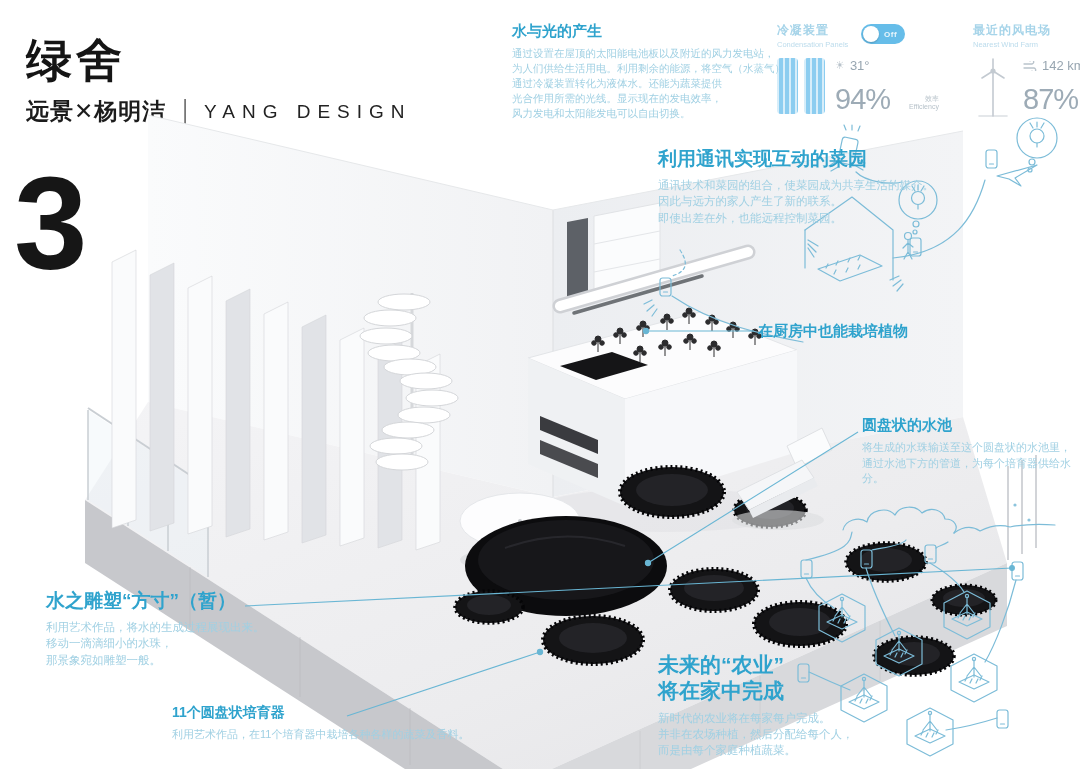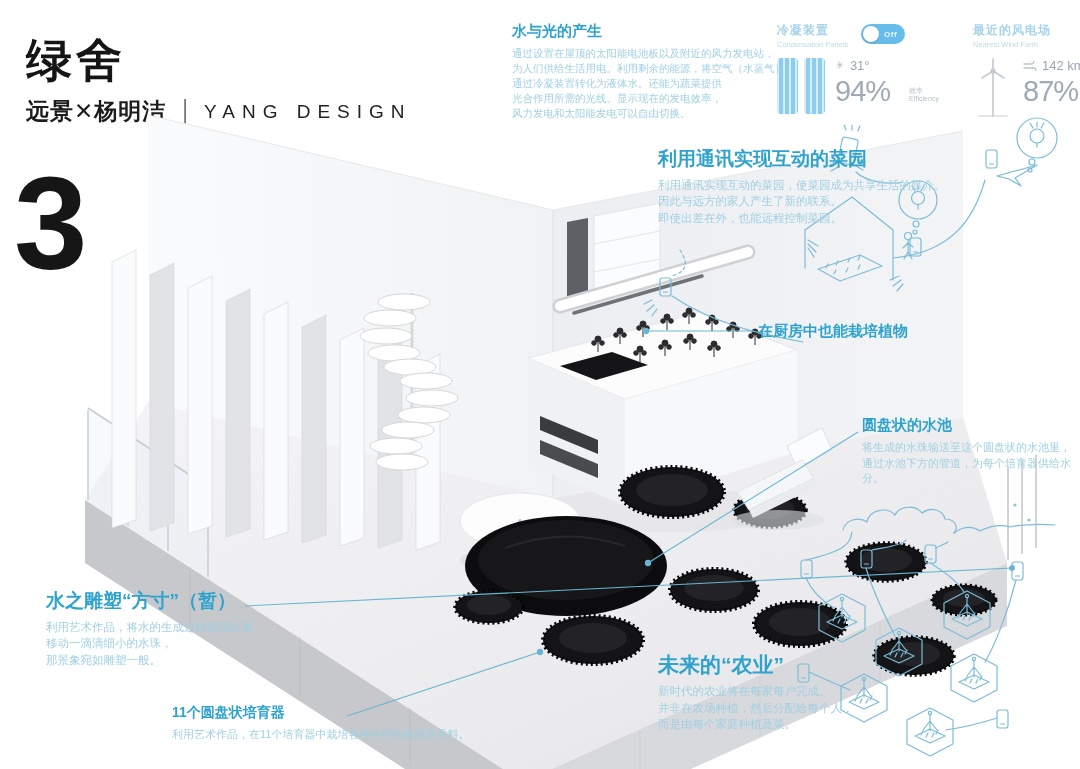--- a/index.html
+++ b/index.html
@@ -29,21 +29,21 @@
           background:#66bde9;display:flex;align-items:center;}
   .knob{width:16px;height:16px;border-radius:50%;background:#ffffff;margin-left:2px;box-shadow:0 1px 2px rgba(0,0,0,.2);}
   .toggle-label{font-size:8px;color:#eaf6fc;margin-left:5px;font-weight:700;letter-spacing:.5px;}
   .w-row{display:flex;align-items:flex-start;margin-top:9px;gap:10px;}
   .panels{display:flex;gap:6px;}
   .panel{width:21px;height:56px;border-radius:4px;background:#8ccdf0;
          background-image:repeating-linear-gradient(90deg,rgba(255,255,255,.65) 0 1.5px,rgba(255,255,255,0) 1.5px 6px);}
   .w-col{display:flex;flex-direction:column;gap:2px;}
   .w-temp{display:flex;align-items:center;gap:5px;font-size:13px;color:#98a6b1;}
   .w-icon{color:#b9c3cb;font-size:11px;}
-  .w-pct-row{display:flex;align-items:flex-end;gap:19px;margin-top:0;}
+  .w-pct-row{display:flex;align-items:flex-end;gap:19px;margin-top:8px;text-align:right;}
   .w-pct{font-size:29px;color:#9dabb6;font-weight:400;letter-spacing:-1px;}
   .w-eff{font-size:7px;color:#b7c2ca;line-height:1.25;padding-bottom:4px;}
   
   svg.scene{left:0;top:0;z-index:1;}
   .lineart{stroke:#7cbcd8;fill:none;stroke-width:1.2;stroke-linecap:round;stroke-linejoin:round;}
 </style>
 </head>
 <body>
 
 <div class="stage">
@@ -416,21 +416,21 @@
         <div>为人们供给生活用电。利用剩余的能源，将空气（水蒸气）</div>
         <div>通过冷凝装置转化为液体水。还能为蔬菜提供</div>
         <div>光合作用所需的光线。显示现在的发电效率，</div>
         <div>风力发电和太阳能发电可以自由切换。</div>
       </div>
   </div>
 
   <div class="abs ann" style="left:658px;top:146px;width:300px;">
     <div class="ann-title t19">利用通讯实现互动的菜园</div>
     <div class="ann-body b115">
-        <div>利用通讯实现互动的菜园，使菜园成为共享生活的媒介。</div>
+        <div>通讯技术和菜园的组合，使菜园成为共享生活的媒介。</div>
         <div>因此与远方的家人产生了新的联系。</div>
         <div>即使出差在外，也能远程控制菜园。</div>
       </div>
   </div>
 
   <div class="abs ann" style="left:758px;top:322px;width:190px;">
     <div class="ann-title t15">在厨房中也能栽培植物</div>
   </div>
 
   <div class="abs ann" style="left:862px;top:416px;width:215px;">
@@ -452,20 +452,21 @@
 
   <div class="abs ann" style="left:172px;top:704px;width:360px;">
     <div class="ann-title t14">11个圆盘状培育器</div>
     <div class="ann-body b11">
         <div>利用艺术作品，在11个培育器中栽培各种各样的蔬菜及香料。</div>
       </div>
   </div>
 
   <div class="abs ann" style="left:658px;top:652px;width:270px;">
     <div class="ann-title t21">未来的“农业”</div>
+    <div class="ann-title t21">将在家中完成</div>
     <div class="ann-body b115">
         <div>新时代的农业将在每家每户完成。</div>
         <div>并非在农场种植，然后分配给每个人，</div>
         <div>而是由每个家庭种植蔬菜。</div>
       </div>
   </div>
 
 </div>
 
 </body></html>

